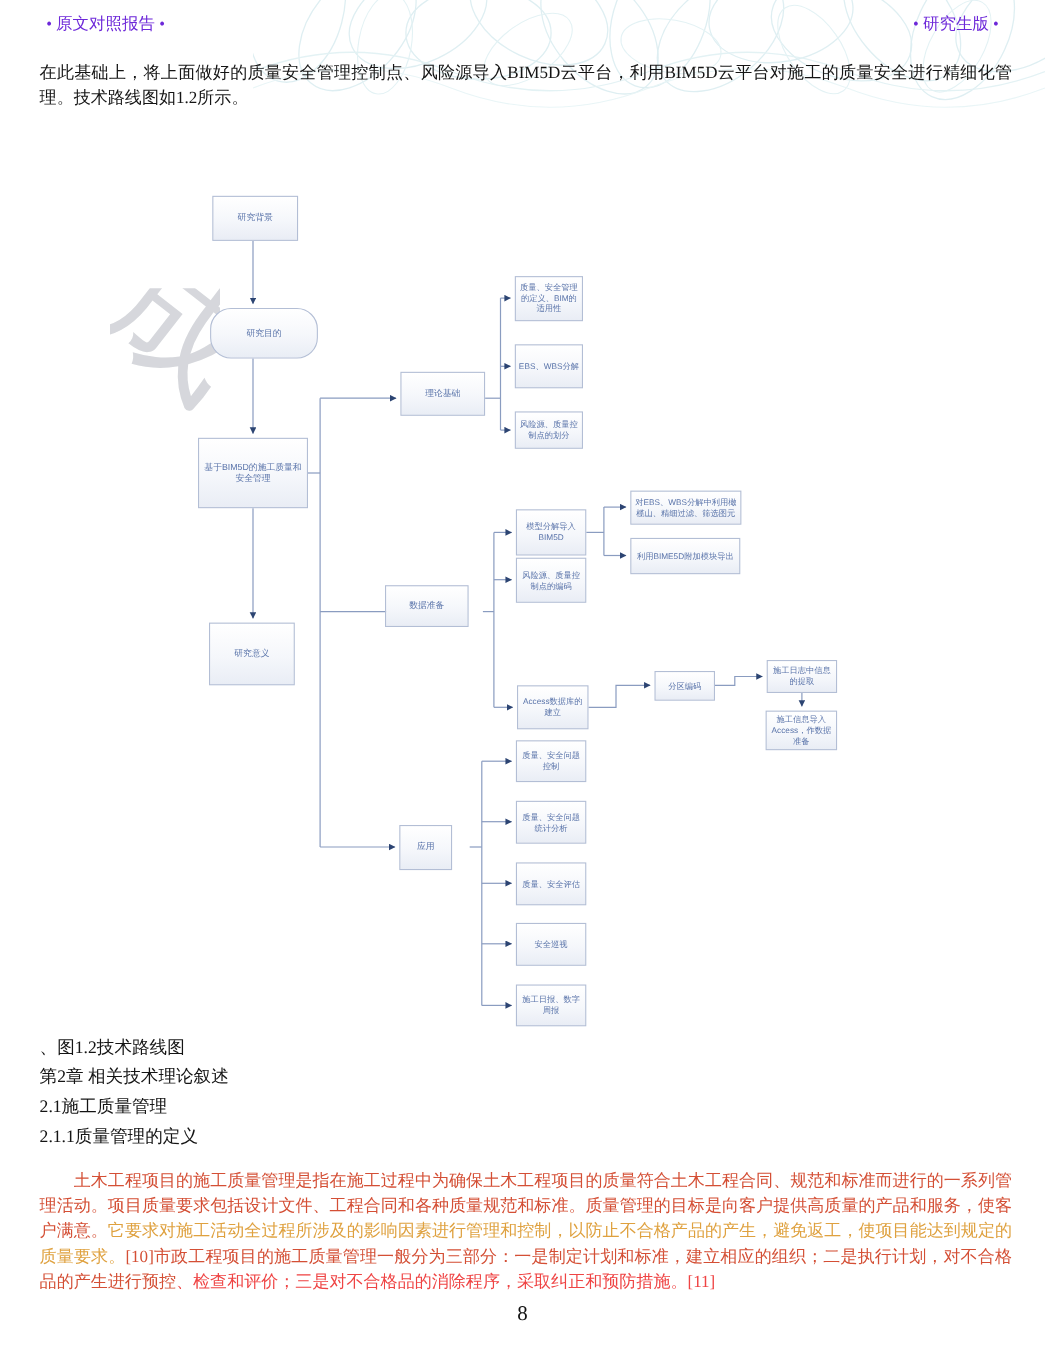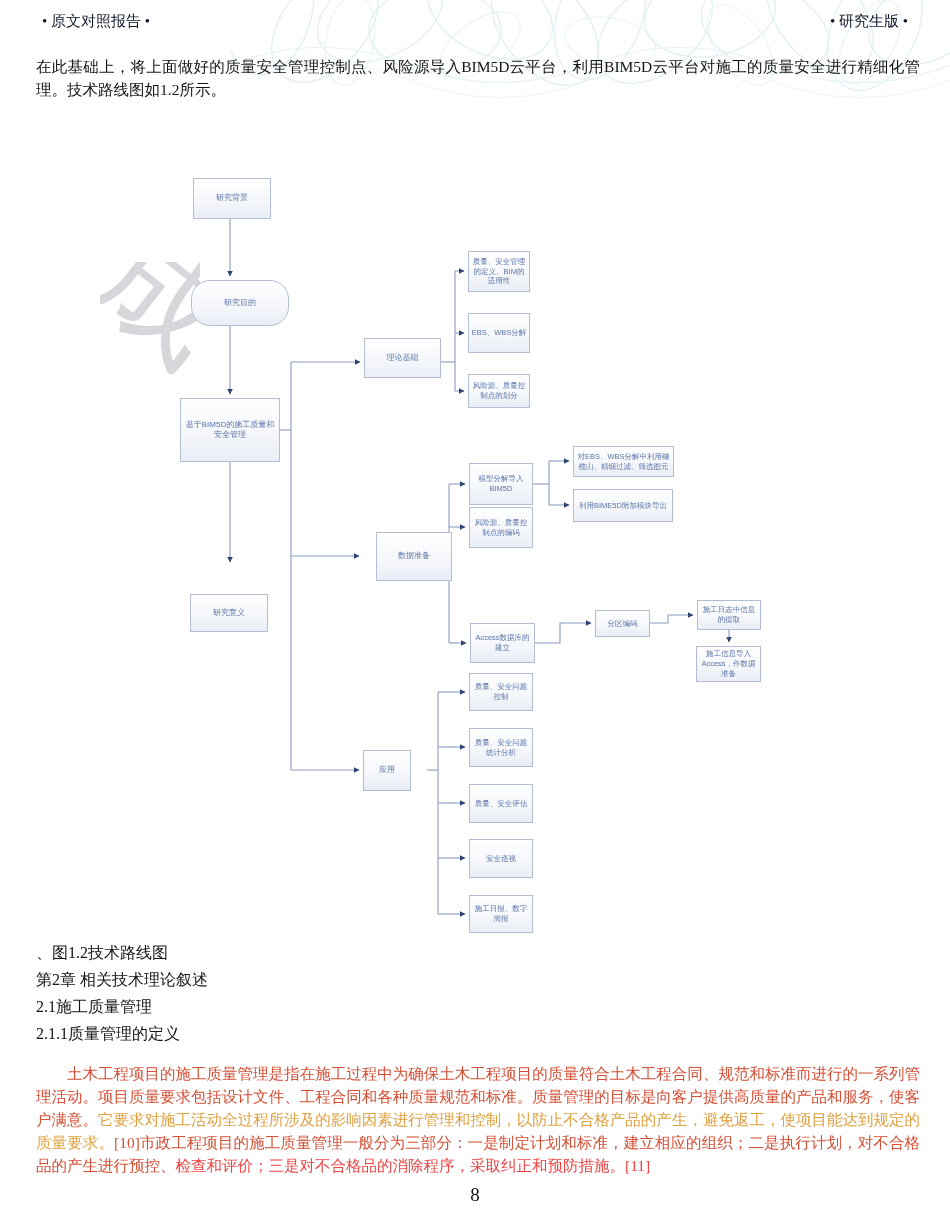--- a/index.html
+++ b/index.html
@@ -1,20 +1,20 @@
 <!DOCTYPE html>
 <html><head>
 <meta charset="utf-8">
 <style>
   html,body{margin:0;padding:0;background:#ffffff;}
   .page{position:relative;width:950px;height:1230px;background:#ffffff;overflow:hidden;
         font-family:"Liberation Serif",serif;color:#141414;}
   
   .hdr{position:absolute;top:12px;left:42px;right:42px;display:flex;
-       justify-content:space-between;font-size:15px;color:#0f172a;z-index:3;}
+       justify-content:space-between;font-size:15px;color:#6d28d9;z-index:3;}
   
   .guilloche{position:absolute;top:-30px;left:230px;width:720px;height:170px;
              overflow:hidden;z-index:1;pointer-events:none;}
   
   .wmark{position:absolute;left:100px;top:262px;width:100px;height:130px;overflow:hidden;z-index:1;}
   .wmark span{display:block;font-size:125px;line-height:120px;color:#b4b7bf;opacity:.55;
               transform:rotate(38deg) translate(-18px,-28px);font-family:"Liberation Serif",serif;}
   
   .bodytext{position:absolute;left:36px;top:55px;width:884px;font-size:15.5px;
             line-height:23px;text-align:justify;z-index:2;}
@@ -132,23 +132,23 @@
       <path d="M438,747 L465,747" marker-end="url(#arr)"></path>
       <path d="M438,803 L465,803" marker-end="url(#arr)"></path>
       <path d="M438,858 L465,858" marker-end="url(#arr)"></path>
       <path d="M438,914 L465,914" marker-end="url(#arr)"></path>
     </g>
   </svg>
 
   <div class="fnode" style="left:193px;top:178px;width:78px;height:41px;">研究背景</div>
   <div class="fnode" style="left:191px;top:280px;width:98px;height:46px;border-radius:19px;">研究目的</div>
   <div class="fnode" style="left:180px;top:398px;width:100px;height:64px;">基于BIM5D的施工质量和安全管理</div>
-  <div class="fnode" style="left:190px;top:566px;width:78px;height:38px;margin-top:28px;">研究意义</div>
+  <div class="fnode" style="left:190px;top:566px;width:78px;height:57px;">研究意义</div>
   <div class="fnode" style="left:364px;top:338px;width:77px;height:40px;">理论基础</div>
-  <div class="fnode" style="left:376px;top:532px;width:76px;height:49px;">数据准备</div>
+  <div class="fnode" style="left:350px;top:532px;width:76px;height:38px;">数据准备</div>
   <div class="fnode" style="left:363px;top:750px;width:48px;height:41px;">应用</div>
   <div class="fnode small" style="left:468px;top:251px;width:62px;height:41px;">质量、安全管理的定义、BIM的适用性</div>
   <div class="fnode small" style="left:468px;top:313px;width:62px;height:40px;">EBS、WBS分解</div>
   <div class="fnode small" style="left:468px;top:374px;width:62px;height:34px;">风险源、质量控制点的划分</div>
   <div class="fnode small" style="left:469px;top:463px;width:64px;height:42px;">模型分解导入BIM5D</div>
   <div class="fnode small" style="left:469px;top:507px;width:64px;height:41px;">风险源、质量控制点的编码</div>
   <div class="fnode small" style="left:573px;top:446px;width:101px;height:31px;">对EBS、WBS分解中利用橄榄山、精细过滤、筛选图元</div>
   <div class="fnode small" style="left:573px;top:489px;width:100px;height:33px;">利用BIME5D附加模块导出</div>
   <div class="fnode small" style="left:470px;top:623px;width:65px;height:40px;">Access数据库的建立</div>
   <div class="fnode small" style="left:595px;top:610px;width:55px;height:27px;">分区编码</div>

